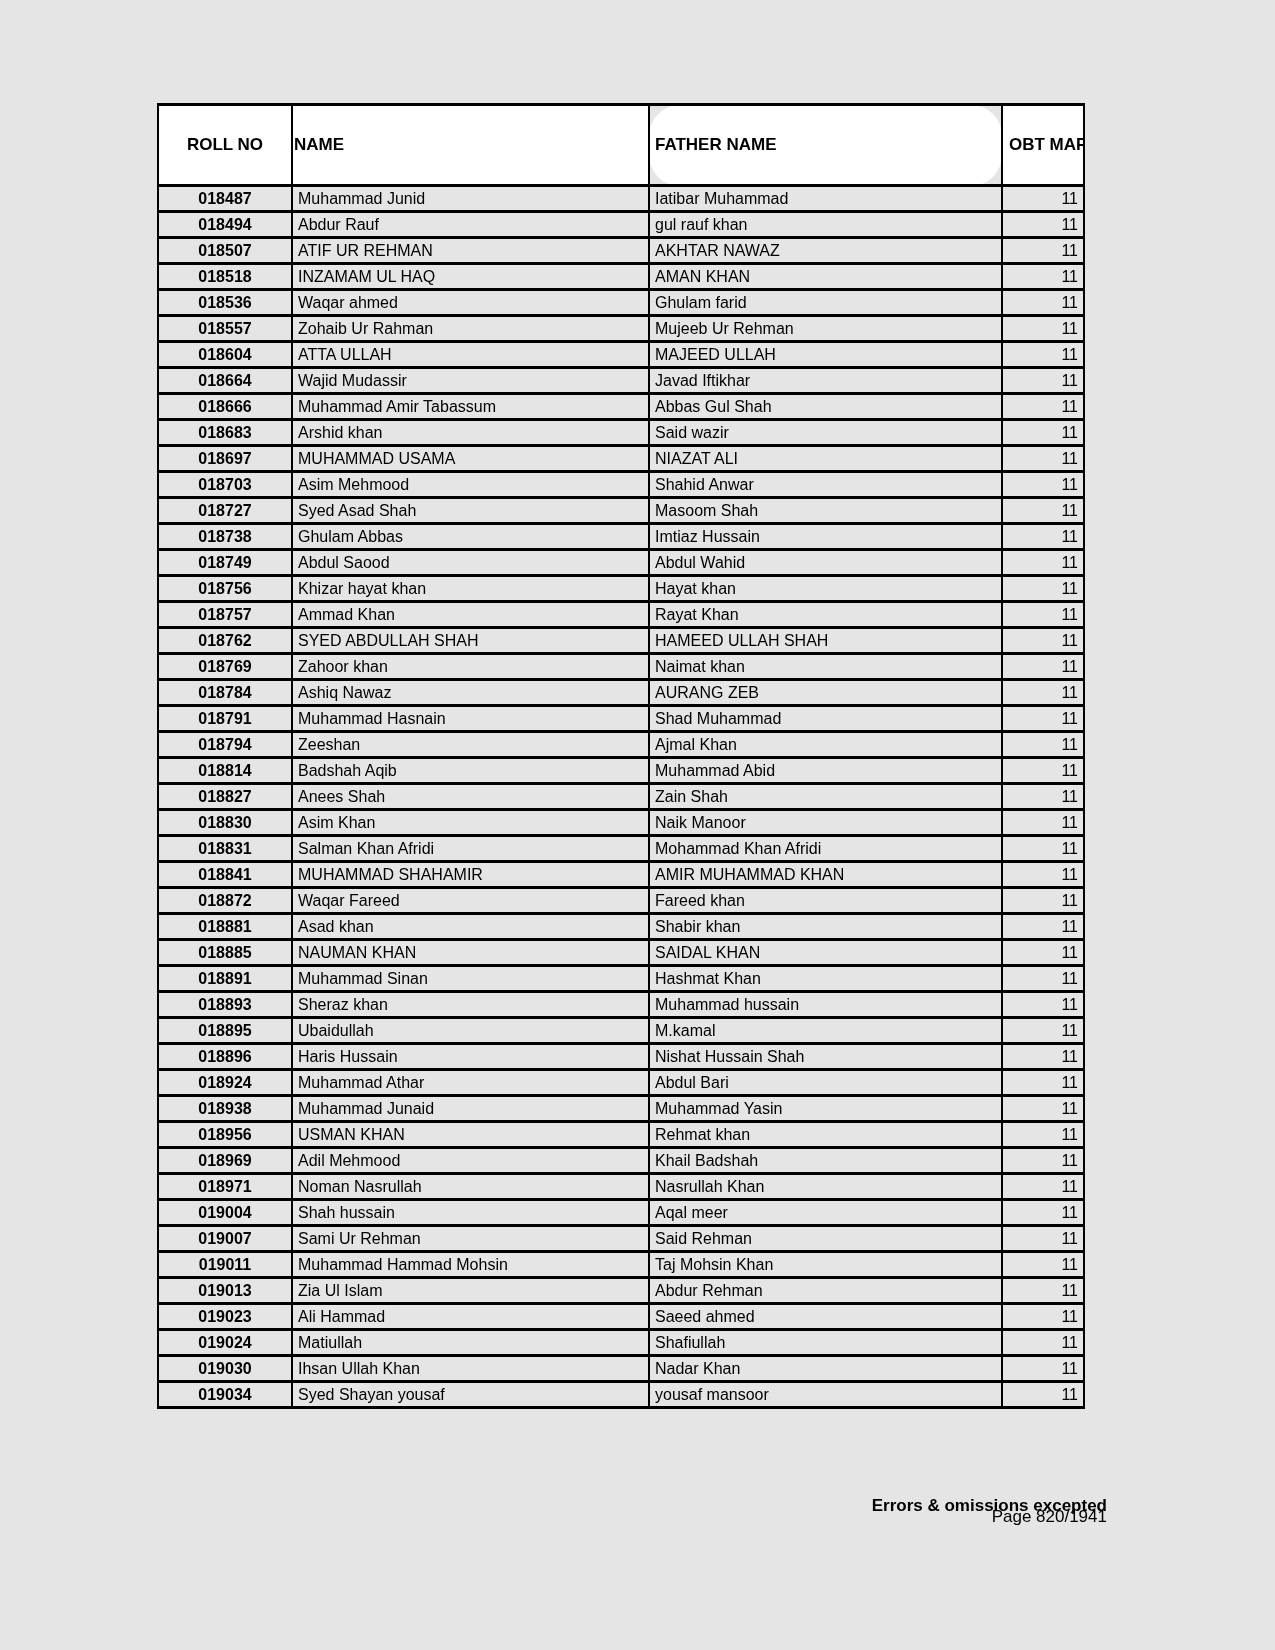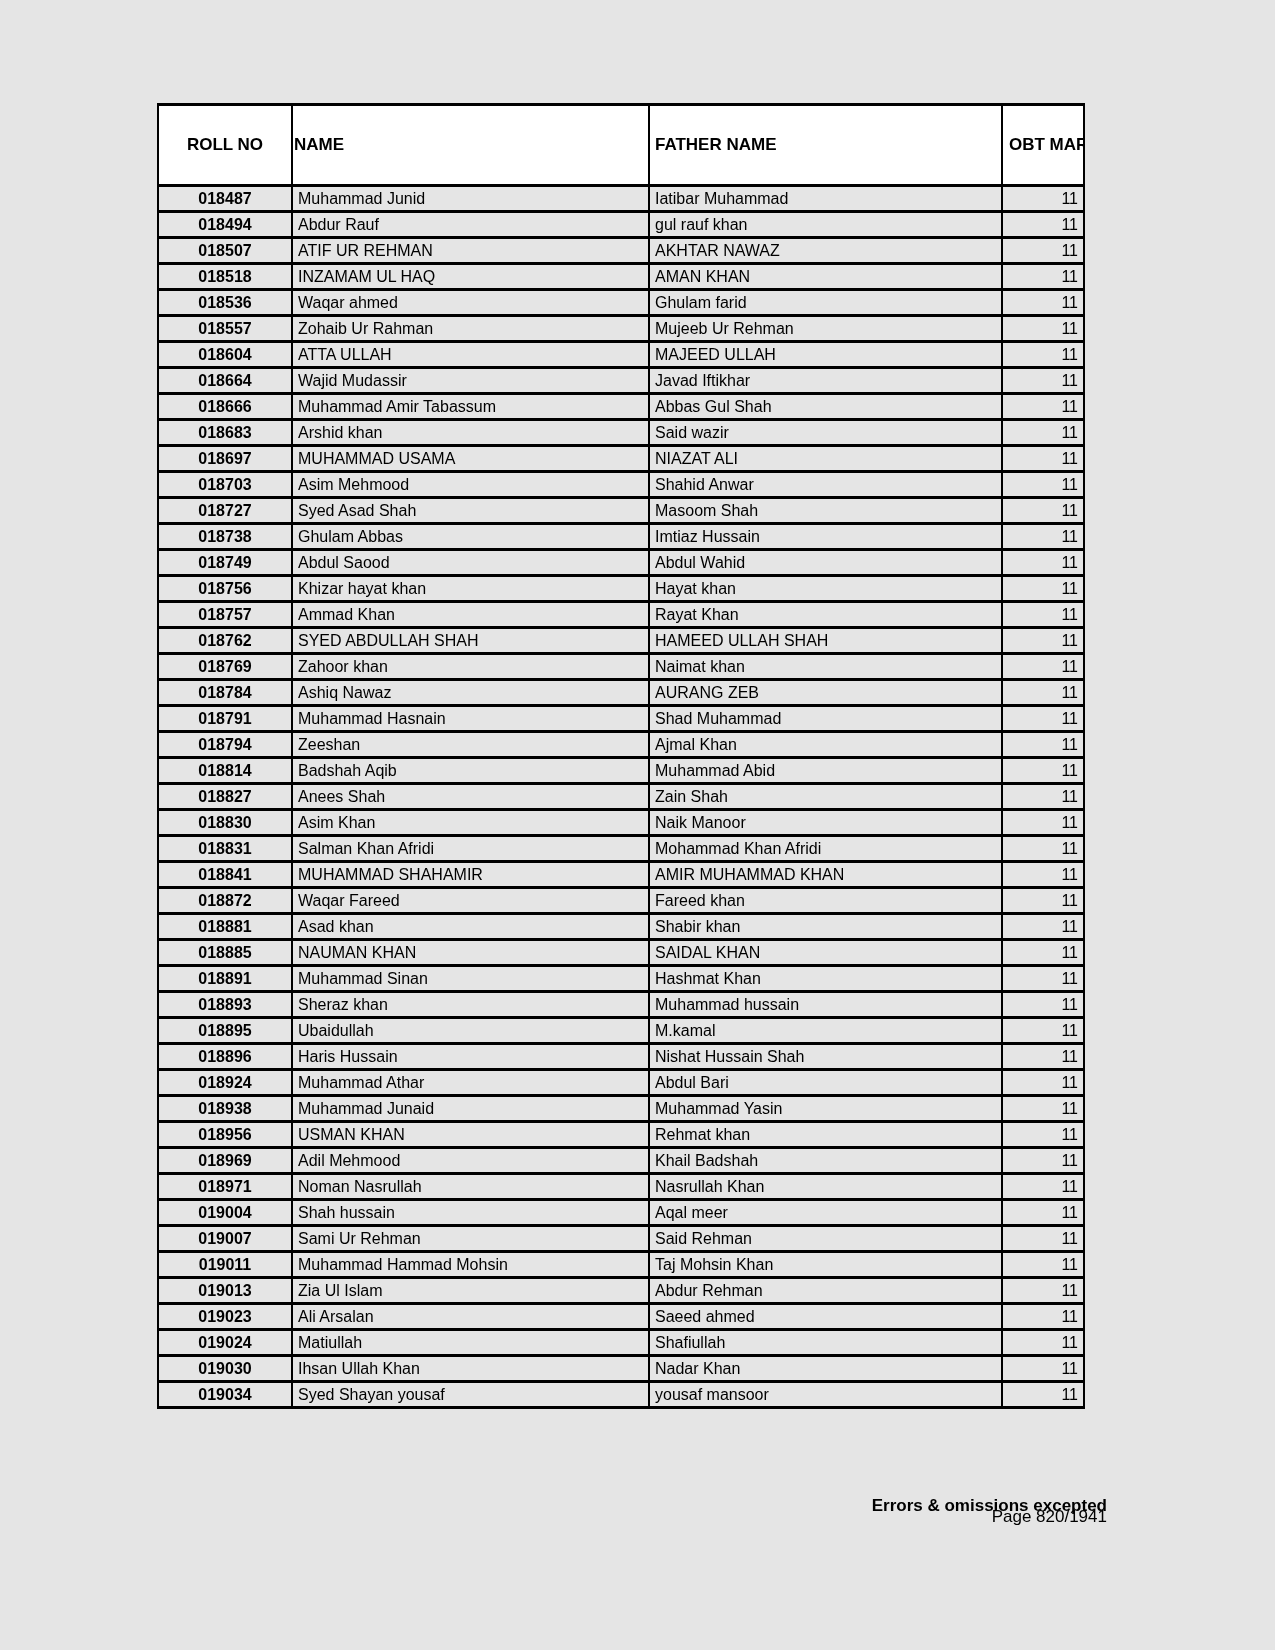--- a/index.html
+++ b/index.html
@@ -35,21 +35,21 @@
   }
   table.results th {
     height: 76px;
     font-size: 17px;
     font-weight: bold;
     background: #ffffff;
     vertical-align: middle;
   }
   th.col-roll   { width: 130px; text-align: center; }
   th.col-name   { width: 353px; text-align: left; }
-  th.col-father { width: 345px; text-align: left; padding-left: 5px; }
+  th.col-father { width: 345px; text-align: left; padding-left: 5px; border-radius: 31px; }
   th.col-marks  { width: 68px;  text-align: center; padding: 0 6px; white-space: normal; line-height: 1.3; }
   table.results td {
     height: 23px;
     font-size: 16px;
     padding: 0 5px;
     vertical-align: middle;
   }
   td.col-roll   { font-weight: bold; text-align: center; }
   td.col-name   { text-align: left; }
   td.col-father { text-align: left; }
@@ -344,21 +344,21 @@
           <td class="col-marks">11</td>
         </tr>
         <tr>
           <td class="col-roll">019013</td>
           <td class="col-name">Zia Ul Islam</td>
           <td class="col-father">Abdur Rehman</td>
           <td class="col-marks">11</td>
         </tr>
         <tr>
           <td class="col-roll">019023</td>
-          <td class="col-name">Ali Arsalan</td>
+          <td class="col-name">Ali Hammad</td>
           <td class="col-father">Saeed ahmed</td>
           <td class="col-marks">11</td>
         </tr>
         <tr>
           <td class="col-roll">019024</td>
           <td class="col-name">Matiullah</td>
           <td class="col-father">Shafiullah</td>
           <td class="col-marks">11</td>
         </tr>
         <tr>

